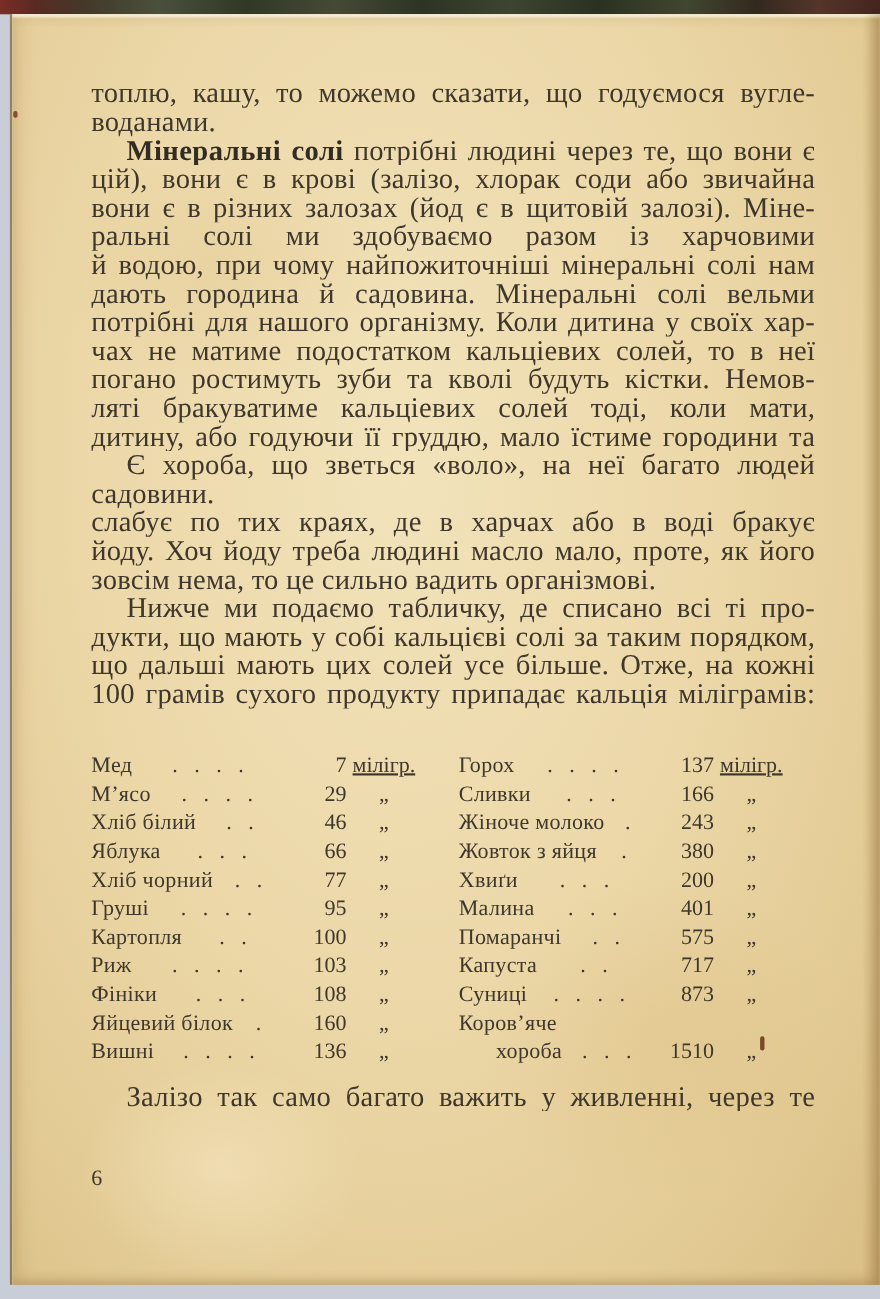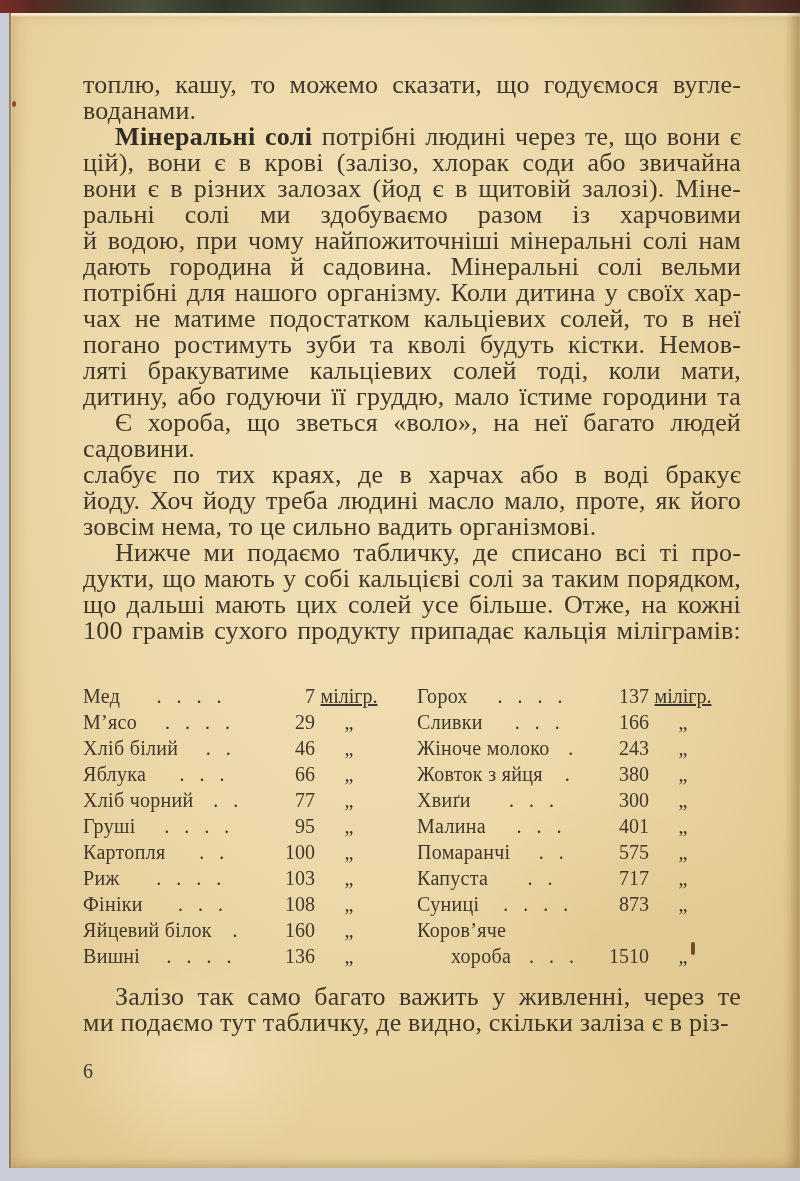--- a/index.html
+++ b/index.html
@@ -199,21 +199,21 @@
         </div>
         <div class="trow">
           <span class="tname">Жовток з яйця</span>
           <span class="tdots">.</span>
           <span class="tval">380</span>
           <span class="tunit">„</span>
         </div>
         <div class="trow">
           <span class="tname">Хвиґи</span>
           <span class="tdots">. . .</span>
-          <span class="tval">300</span>
+          <span class="tval">200</span>
           <span class="tunit">„</span>
         </div>
         <div class="trow">
           <span class="tname">Малина</span>
           <span class="tdots">. . .</span>
           <span class="tval">401</span>
           <span class="tunit">„</span>
         </div>
         <div class="trow">
           <span class="tname">Помаранчі</span>
@@ -243,17 +243,16 @@
           <span class="tname sub">хороба</span>
           <span class="tdots">. . .</span>
           <span class="tval">1510</span>
           <span class="tunit">„</span>
         </div>
       </div>
   </div>
 
   <div id="after-block">
       <div class="line just indent"><span>Залізо так само багато важить у живленні, через те</span></div>
-      <div class="line"><span>ми подаємо тут табличку, де видно, скільки заліза є в різ-</span></div>
     </div>
 
   <div id="page-number">6</div>
 </div>
 
 </body></html>

